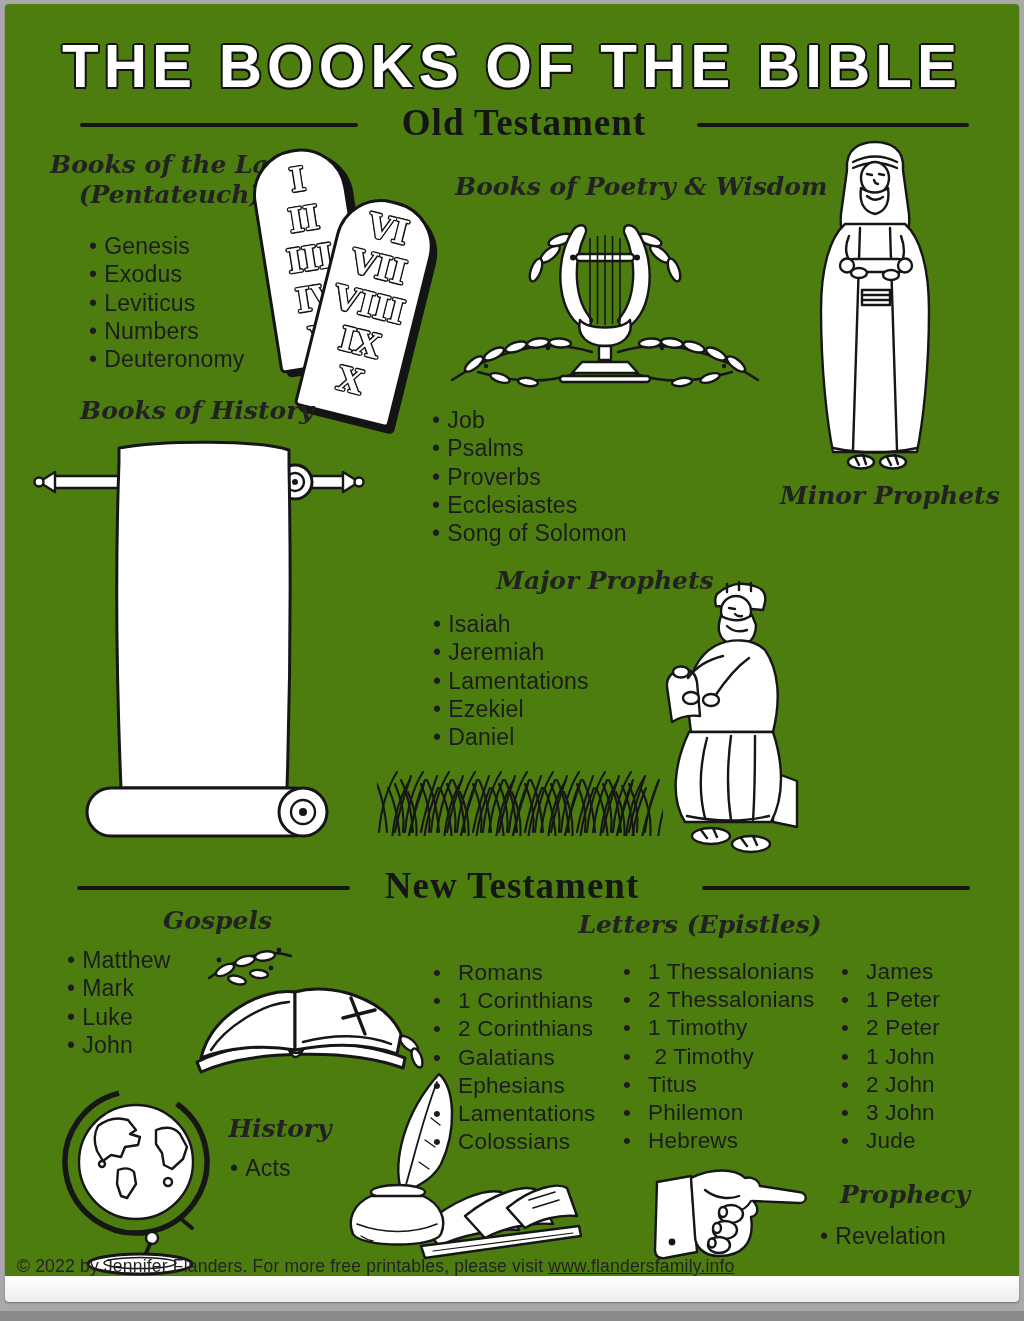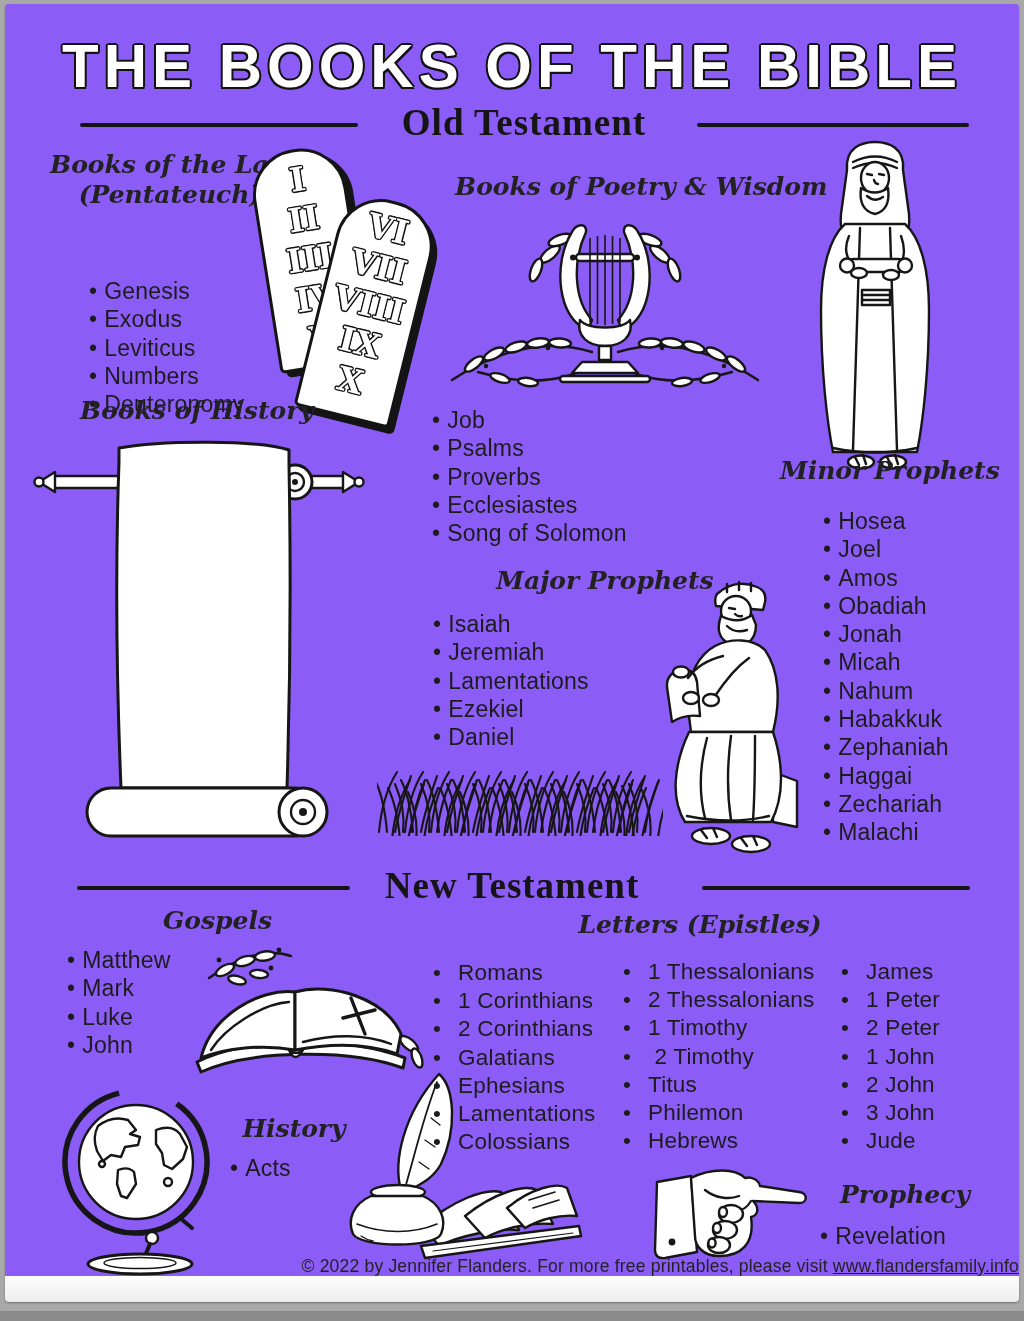--- a/index.html
+++ b/index.html
@@ -1,18 +1,18 @@
 <!DOCTYPE html>
 <html><head>
 <meta charset="utf-8">
 <style>
   html,body{margin:0;padding:0;}
   .frame{position:relative;width:1024px;height:1321px;background:#a9a9a9;font-family:"Liberation Sans",sans-serif;overflow:hidden;}
   .frame .bottom-bar{position:absolute;left:0;right:0;bottom:0;height:10px;background:#8a8a8a;}
-  .page{position:absolute;left:5px;top:4px;width:1014px;height:1298px;background:#8b5cf6;border-radius:4px;box-shadow:0 1px 2px rgba(0,0,0,.35);}
+  .page{position:absolute;left:5px;top:4px;width:1014px;height:1298px;background:#4d7c0f;border-radius:4px;box-shadow:0 1px 2px rgba(0,0,0,.35);}
   .page::after{content:"";position:absolute;left:0;right:0;bottom:0;height:26px;background:linear-gradient(#ffffff,#ededed);border-radius:0 0 4px 4px;}
   .abs{position:absolute;}
   .center{text-align:center;}
 
   .title{left:0;right:0;top:28px;text-align:center;font-weight:700;font-size:60px;letter-spacing:5px;white-space:nowrap;
     color:#fff;transform:scaleY(1.02);
     text-shadow:2px 0 #121212,-2px 0 #121212,0 2px #121212,0 -2px #121212,
     1.6px 1.6px #121212,-1.6px 1.6px #121212,1.6px -1.6px #121212,-1.6px -1.6px #121212;}
   .testament-heading{font-family:"Liberation Serif",serif;font-weight:700;font-size:37px;letter-spacing:1px;color:#151515;white-space:nowrap;}
   .rule{height:4px;background:#151515;border-radius:2px;}
@@ -25,21 +25,21 @@
   .letters-col{font-size:22.5px;line-height:28.2px;color:#1c1c1c;letter-spacing:.2px;}
   .letters-col li{white-space:pre;}
   .letters-col li::before{content:"•";margin-right:17px;}
 
   .tablet{position:absolute;background:#fff;border:3px solid #141414;border-radius:46px 46px 5px 5px;box-shadow:6px 5px 0 #141414;}
   .numerals{width:100%;text-align:center;font-family:"DejaVu Serif",serif;font-size:33px;line-height:40px;font-weight:700;color:#fff;
     text-shadow:1.4px 0 #141414,-1.4px 0 #141414,0 1.4px #141414,0 -1.4px #141414,
     1px 1px #141414,-1px 1px #141414,1px -1px #141414,-1px -1px #141414;}
   .numerals li::before{content:none;}
 
-  .footer{left:0;right:0;top:1252px;text-align:right;font-size:17.5px;color:#232323;letter-spacing:.2px;}
+  .footer{left:12px;right:0;top:1252px;text-align:left;font-size:17.5px;color:#232323;letter-spacing:.2px;}
   .footer a{color:#232323;text-decoration:underline;}
 
   svg .ln{fill:none;stroke:#161616;stroke-width:2.4;stroke-linecap:round;stroke-linejoin:round;}
   svg .sh{fill:#fff;stroke:#161616;stroke-width:2.4;stroke-linecap:round;stroke-linejoin:round;}
   svg .shthick{fill:#fff;stroke:#161616;stroke-width:3;stroke-linecap:round;stroke-linejoin:round;}
   svg .fill{fill:#161616;stroke:none;}
 </style>
 </head>
 <body>
 
@@ -49,21 +49,21 @@
   <div class="abs title">THE BOOKS OF THE BIBLE</div>
 
   <div class="abs rule" style="left:75px;top:119px;width:278px;"></div>
   <div class="abs rule" style="left:692px;top:119px;width:272px;"></div>
   <div class="abs center testament-heading" style="left:0;right:0;top:97px;margin-left:24px;">Old Testament</div>
 
   <div class="abs script center" style="left:45px;top:146px;width:240px;">
     <div>Books of the Law</div>
     <div>(Pentateuch)</div>
   </div>
-  <ul class="abs books" style="left:84px;top:228px;margin-top:45px;" data-list="old_testament.law.books">
+  <ul class="abs books" style="left:84px;top:228px;" data-list="old_testament.law.books">
         <li>Genesis</li>
         <li>Exodus</li>
         <li>Leviticus</li>
         <li>Numbers</li>
         <li>Deuteronomy</li>
       </ul>
 
   <div class="abs" style="left:248px;top:140px;width:190px;height:268px;">
     <div class="tablet" style="left:10px;top:4px;width:88px;height:214px;transform:rotate(-9deg);">
       <ul class="numerals" style="margin-top:8px;" data-list="tablets.left">
@@ -234,35 +234,21 @@
     <ellipse class="sh" cx="86" cy="135" rx="8" ry="5"></ellipse>
     <path class="sh" d="M57,150 h28 v15 h-28 z"></path>
     <path class="ln" d="M57,155 h28 M57,160 h28"></path>
     <path class="ln" d="M28,308 q42,9 84,0"></path>
     <ellipse class="sh" cx="56" cy="322" rx="13" ry="6.5"></ellipse>
     <path class="ln" d="M50,317 l4,8 M58,315 l3,9"></path>
     <ellipse class="sh" cx="88" cy="322" rx="13" ry="6.5"></ellipse>
     <path class="ln" d="M82,317 l4,8 M90,315 l3,9"></path>
   </svg>
 
-  <div class="abs script center" style="left:775px;top:452px;width:200px;">Minor Prophets</div>
-  <ul class="abs books" style="left:818px;top:503px;" data-list="old_testament.minor_prophets.books">
-        <li>Hosea</li>
-        <li>Joel</li>
-        <li>Amos</li>
-        <li>Obadiah</li>
-        <li>Jonah</li>
-        <li>Micah</li>
-        <li>Nahum</li>
-        <li>Habakkuk</li>
-        <li>Zephaniah</li>
-        <li>Haggai</li>
-        <li>Zechariah</li>
-        <li>Malachi</li>
-      </ul>
+  <div class="abs script center" style="left:775px;top:477px;width:200px;">Minor Prophets</div>
 
   <div class="abs rule" style="left:72px;top:882px;width:273px;"></div>
   <div class="abs rule" style="left:697px;top:882px;width:268px;"></div>
   <div class="abs center testament-heading" style="left:0;right:0;top:860px;">New Testament</div>
 
   <div class="abs script center" style="left:130px;top:902px;width:165px;">Gospels</div>
   <ul class="abs books" style="left:62px;top:942px;" data-list="new_testament.gospels.books">
         <li>Matthew</li>
         <li>Mark</li>
         <li>Luke</li>
@@ -298,21 +284,21 @@
     <path class="sh" d="M96,58 q16,-6 24,4 l7,13 -4,12 -11,10 -8,-4 -2,-12 -6,-9 z"></path>
     <circle class="sh" cx="108" cy="110" r="4"></circle>
         <circle class="sh" cx="42" cy="92" r="3"></circle>
     <path class="ln" d="M120,146 l12,10" style="stroke-width:4"></path>
     <circle class="sh" cx="92" cy="166" r="6"></circle>
     <path class="ln" d="M90,172 L84,186" style="stroke-width:4"></path>
     <ellipse class="shthick" cx="80" cy="192" rx="52" ry="10"></ellipse>
     <ellipse class="ln" cx="80" cy="191" rx="36" ry="5.5" style="stroke-width:1.5"></ellipse>
   </svg>
 
-  <div class="abs script center" style="left:214px;top:1110px;width:150px;">History</div>
+  <div class="abs script center" style="left:200px;top:1110px;width:150px;">History</div>
   <ul class="abs books" style="left:225px;top:1150px;" data-list="new_testament.history.books">
         <li>Acts</li>
       </ul>
 
   <svg class="abs" style="left:318px;top:1062px;" width="272" height="196" viewBox="0 0 272 196">
     <path class="sh" d="M100,160 C130,134 162,122 178,126 L196,164 C172,162 136,170 116,180 Z"></path>
     <path class="sh" d="M142,150 C172,126 202,118 214,124 L230,158 C208,156 180,162 162,172 Z"></path>
     <path class="sh" d="M184,142 C208,122 234,116 244,122 L254,150 C236,148 216,154 202,162 Z"></path>
     <path class="ln" d="M206,134 l26,-8 M210,142 l26,-8" style="stroke-width:1.6"></path>
     <path class="sh" d="M98,180 L256,160 L258,170 L102,192 Z"></path>

